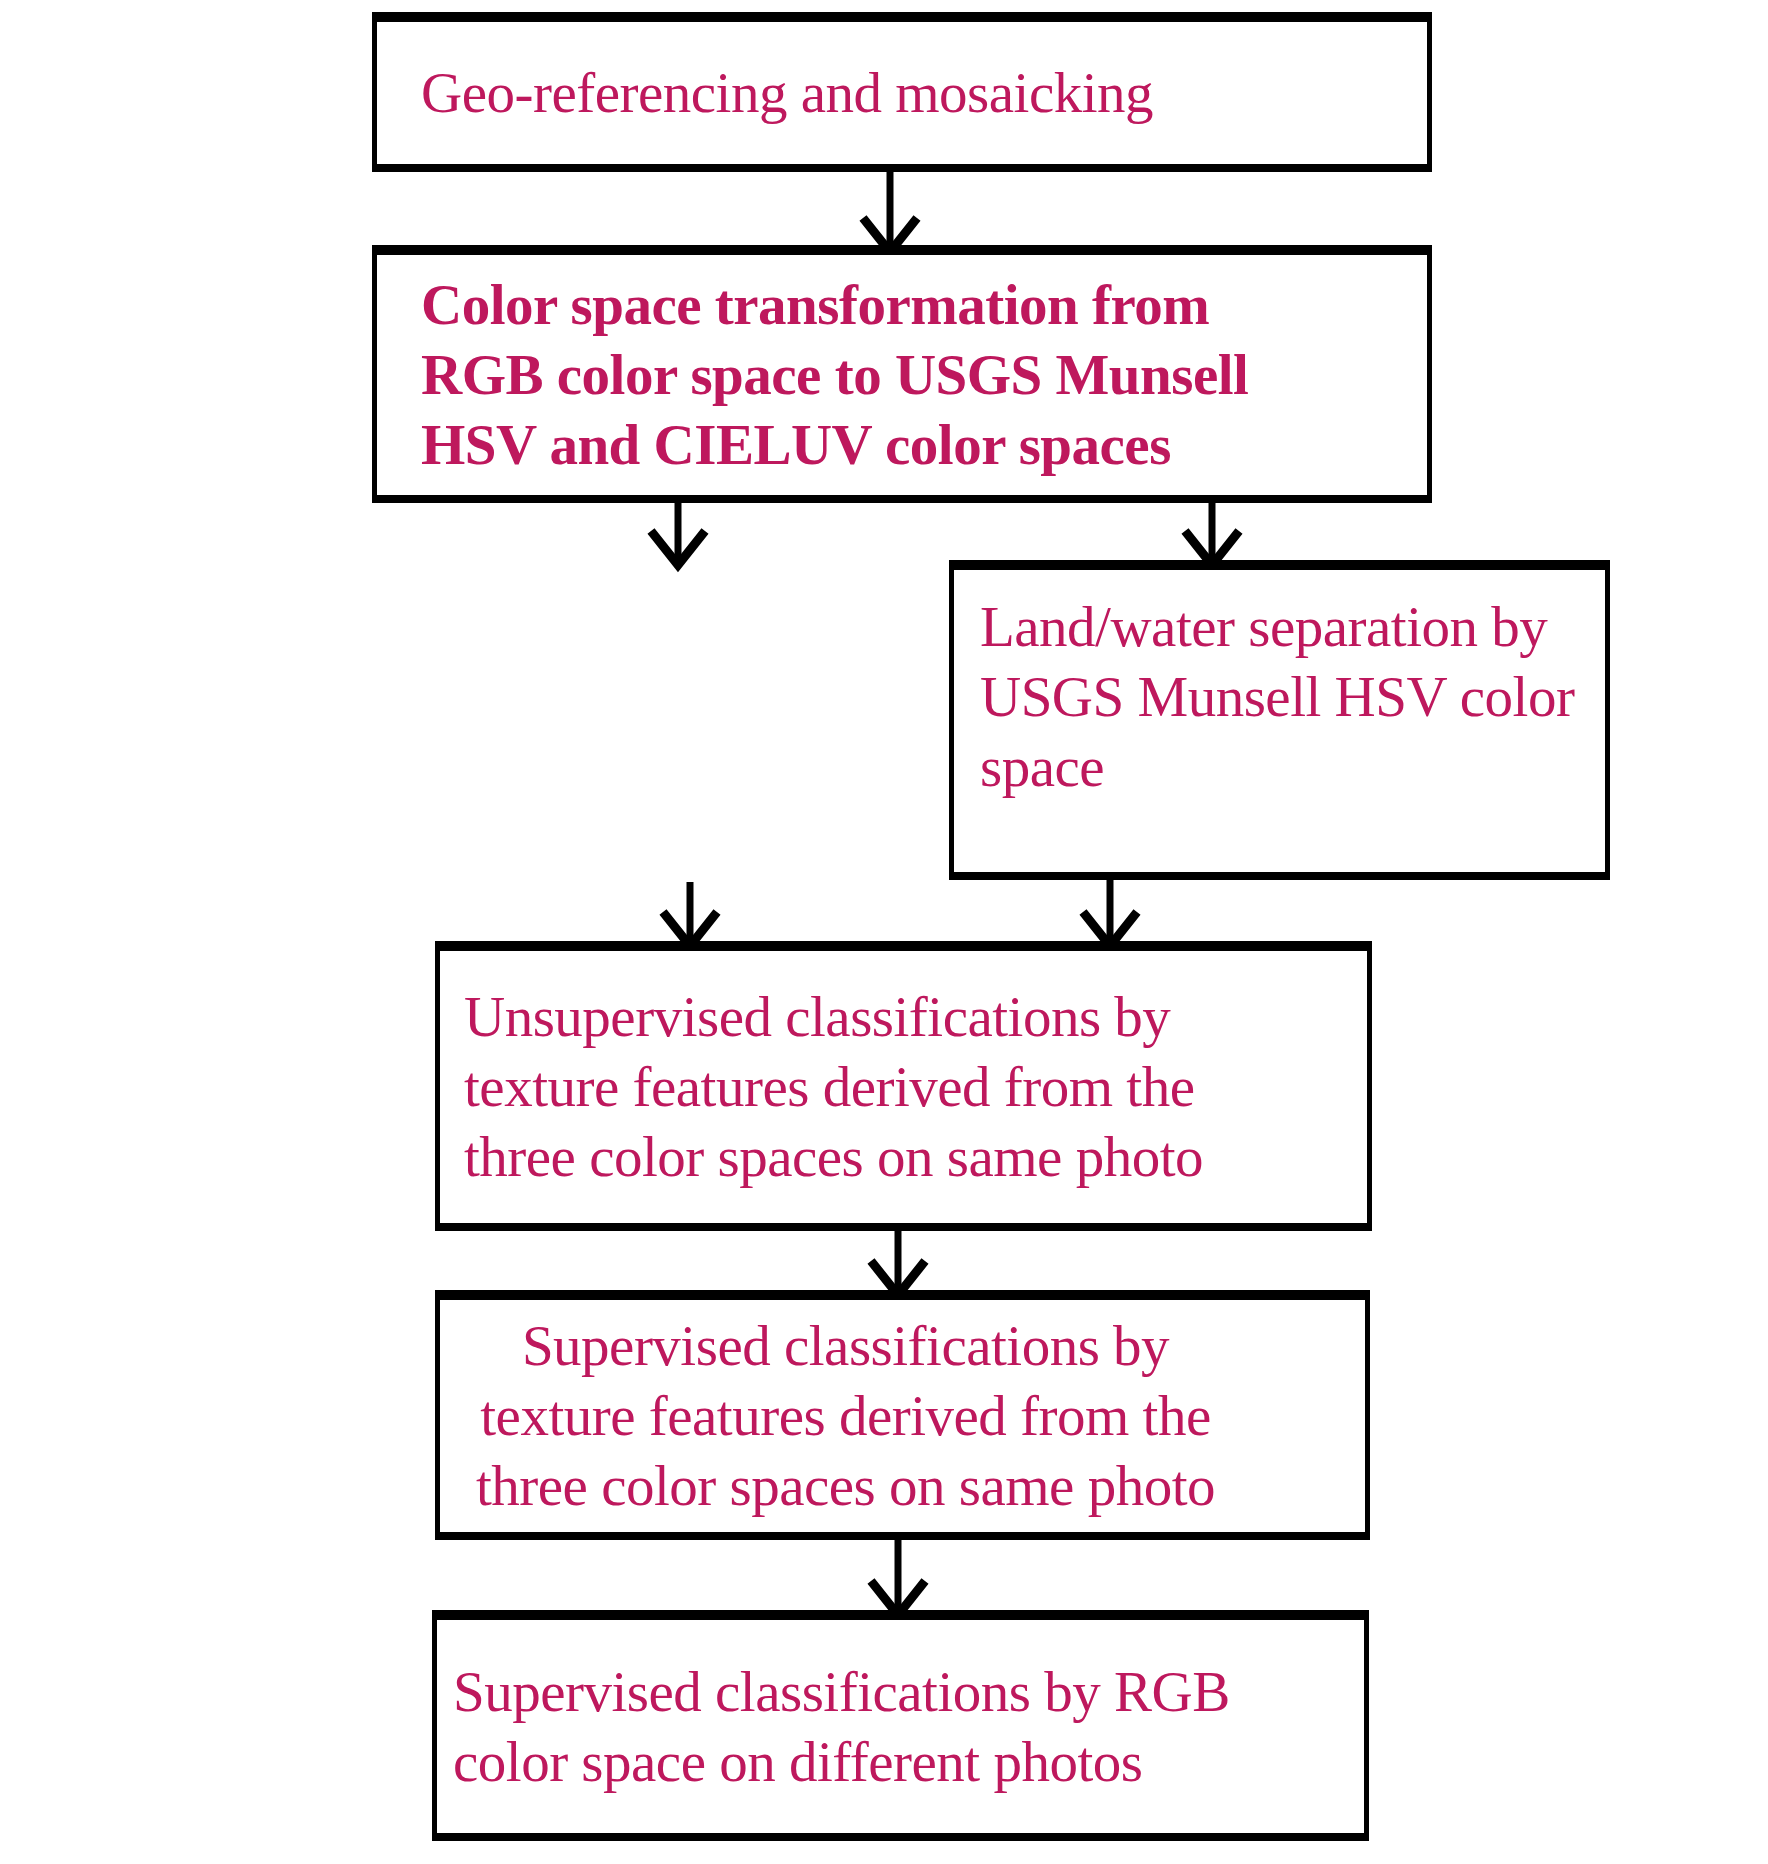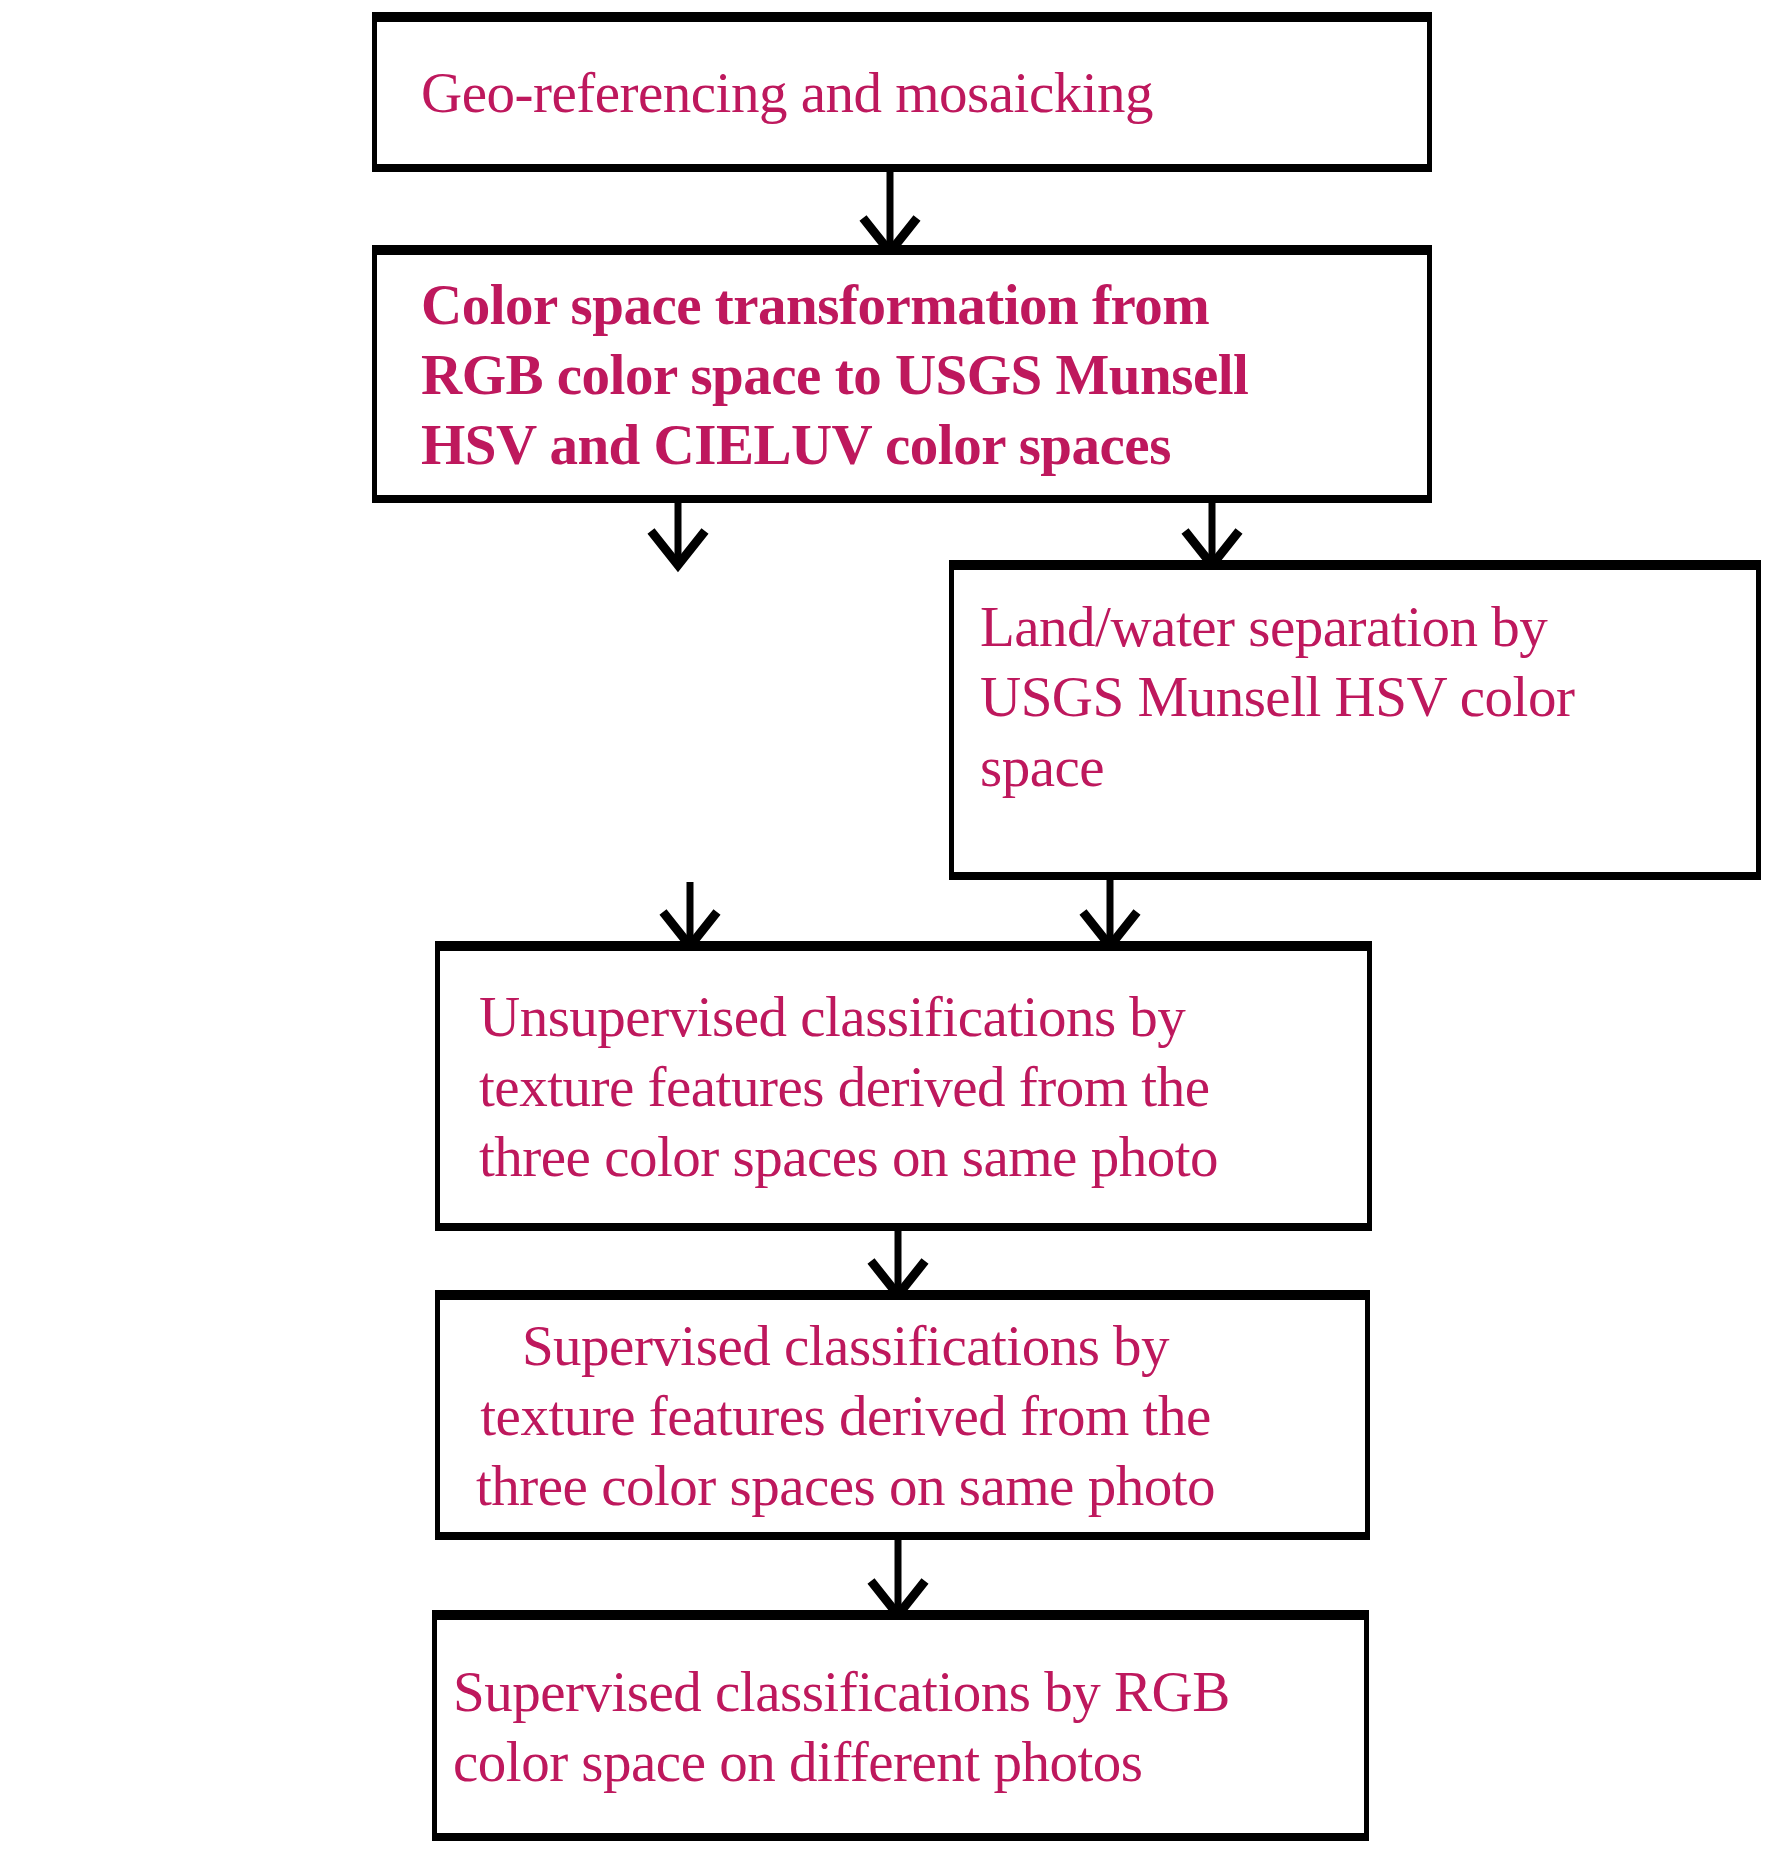--- a/index.html
+++ b/index.html
@@ -47,24 +47,24 @@
     letter-spacing: -0.5px;
     color: #be185d;
   }
   
   #box-geo            { left: 372px;  top: 12px;   width: 1060px; height: 160px; }
   #box-geo .label     { padding-left: 44px; }
   #box-colorspace     { left: 372px;  top: 245px;  width: 1060px; height: 258px; }
   #box-colorspace .label { padding-left: 44px; font-weight: bold; }
   #box-texture        { left: 11px;   top: 560px;  width: 892px;  height: 322px; }
   #box-texture .label { padding: 16px 10px 0 24px; }
-  #box-landwater      { left: 949px;  top: 560px;  width: 812px;  height: 320px; }
+  #box-landwater      { left: 949px;  top: 560px;  width: 661px;  height: 320px; }
   #box-landwater .label { padding: 22px 10px 0 26px; }
   #box-unsupervised   { left: 435px;  top: 941px;  width: 937px;  height: 290px; }
-  #box-unsupervised .label { padding-left: 39px; }
+  #box-unsupervised .label { padding-left: 24px; }
   #box-supervised-same { left: 435px; top: 1290px; width: 935px;  height: 250px; }
   #box-supervised-same .label { padding-left: 36px; text-align: center; }
   #box-supervised-diff { left: 432px; top: 1610px; width: 937px;  height: 231px; }
   #box-supervised-diff .label { padding-left: 16px; }
 
   .shaft { stroke: #000000; stroke-width: 7; }
   .head  { stroke: #000000; stroke-width: 9; fill: none; stroke-linejoin: miter; }
 </style>
 </head>
 <body>

